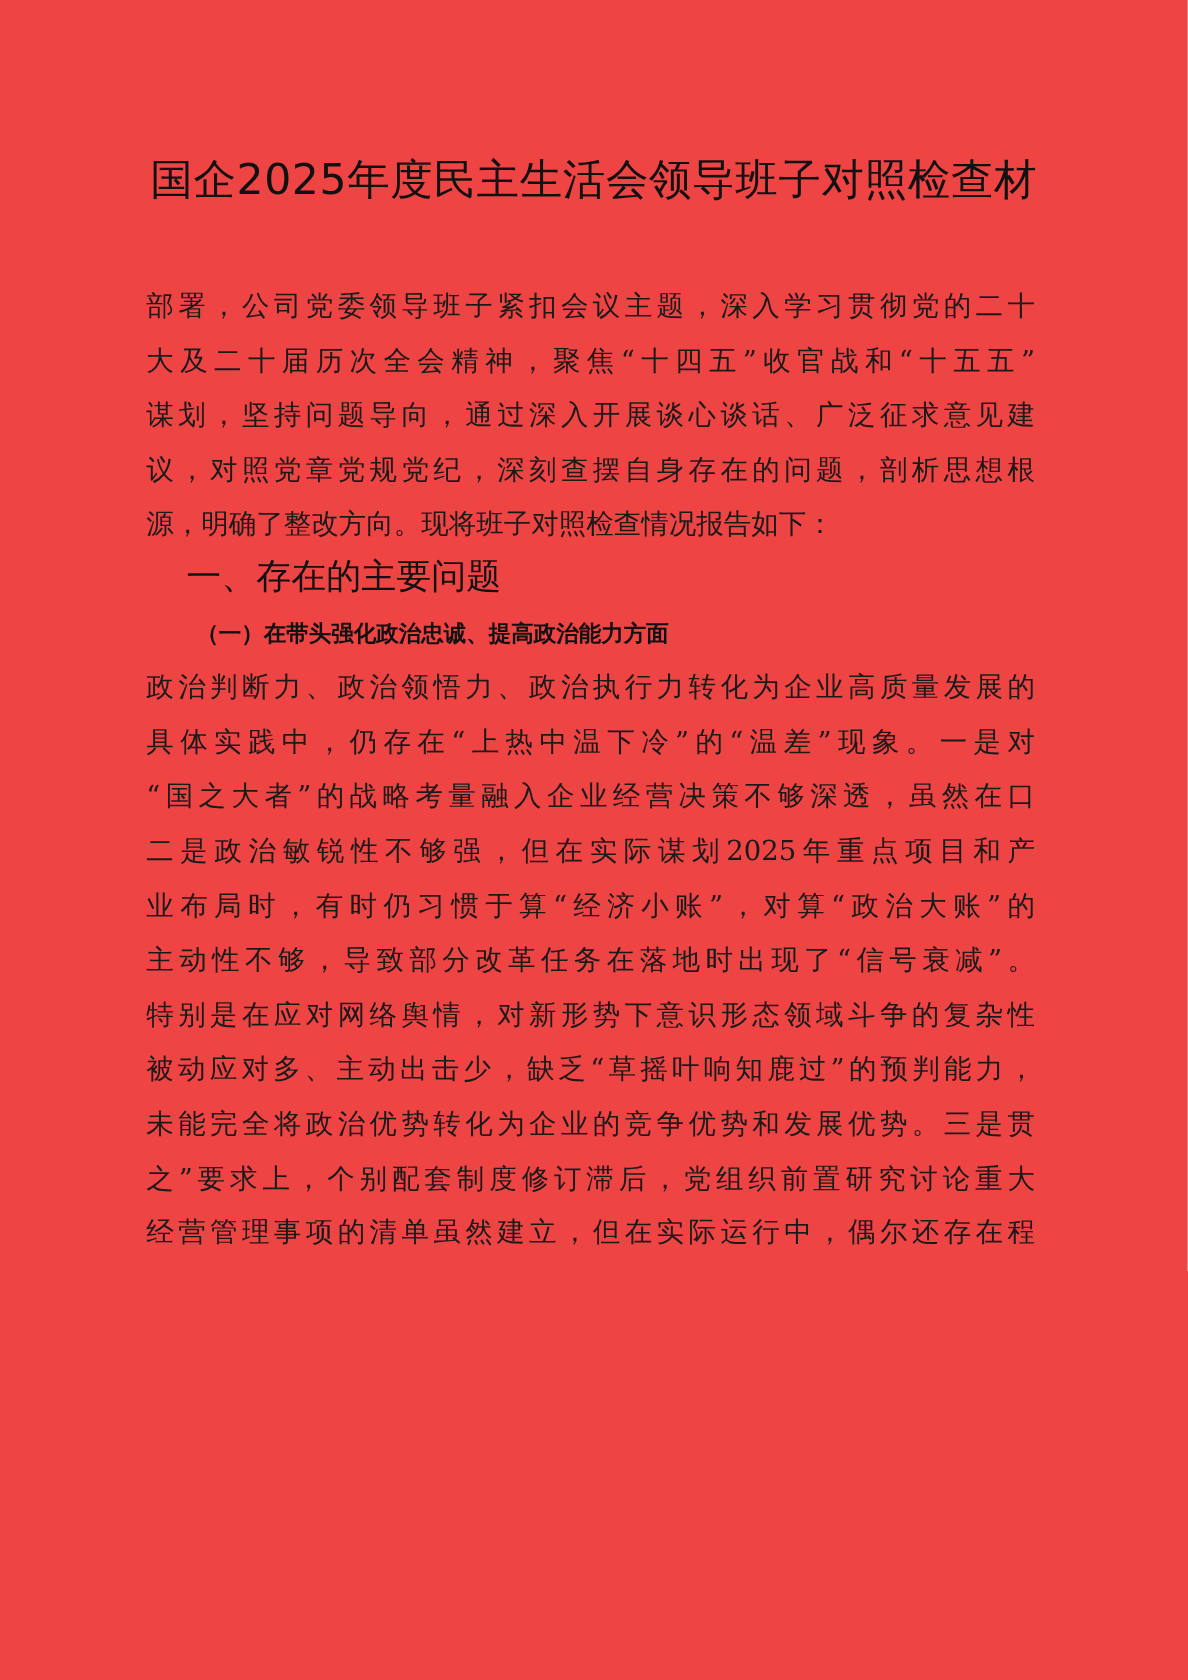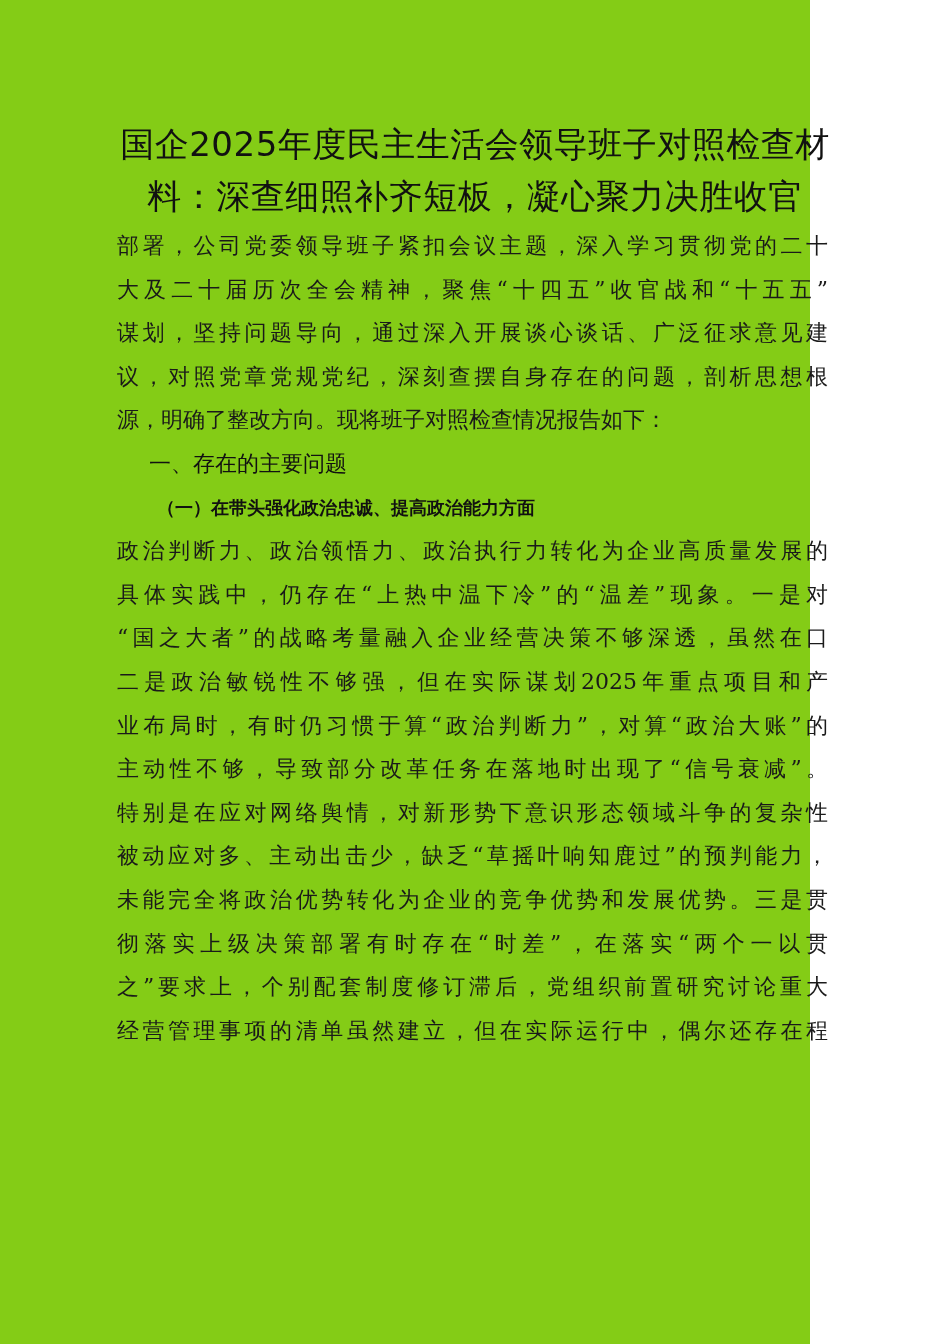--- a/index.html
+++ b/index.html
@@ -1,66 +1,64 @@
 <!DOCTYPE html>
 <html><head>
 <meta charset="utf-8">
 <style>
   html, body { margin: 0; padding: 0; background: #ffffff; }
   body { width: 950px; height: 1344px; position: relative; overflow: hidden; }
-  .page { position: absolute; left: 0; top: 0; width: 810px; height: 1344px; background: #84cc16; }
+  .page { position: absolute; left: 0; top: 0; width: 950px; height: 1344px; background: #ef4444; }
   .title {
     position: absolute; left: 100px; width: 750px; top: 118px;
     font-family: "DejaVu Sans", "Liberation Sans", sans-serif;
     font-size: 34px; line-height: 52px; color: #111; text-align: center;
     font-weight: normal; letter-spacing: 0.5px;
   }
   .title .tline { display: block; white-space: nowrap; }
   .body {
     position: absolute; left: 117px; width: 720px; top: 224px;
     font-family: "DejaVu Serif", "Liberation Serif", serif;
     font-size: 22px; line-height: 43.6px; color: #1a1a1a;
   }
   .line { display: block; white-space: nowrap; height: 43.6px; text-align: justify; text-align-last: justify; width: 711px; }
   .line.last { text-align-last: left; }
   .line.indent { padding-left: 57px; width: 654px; }
   .h1 {
     display: block; white-space: nowrap; height: 43.6px; padding-left: 32px;
-    font-family: Liberation Serif, serif; font-size: 22px; color: #111;
+    font-family: Liberation Mono, monospace; font-size: 28px; color: #111;
   }
   .h2 {
     display: block; white-space: nowrap; height: 43.6px; padding-left: 40px;
     font-family: "DejaVu Sans", "Liberation Sans", sans-serif; font-size: 18px; font-weight: bold; color: #111;
   }
 </style>
 </head>
 <body>
 
 <div class="page">
   <div class="title">
     <span class="tline">国企2025年度民主生活会领导班子对照检查材</span>
-    <span class="tline">料：深查细照补齐短板，凝心聚力决胜收官</span>
   </div>
 
   <div class="body">
     <span class="line">部署，公司党委领导班子紧扣会议主题，深入学习贯彻党的二十</span>
     <span class="line">大及二十届历次全会精神，聚焦“十四五”收官战和“十五五”</span>
     <span class="line">谋划，坚持问题导向，通过深入开展谈心谈话、广泛征求意见建</span>
     <span class="line">议，对照党章党规党纪，深刻查摆自身存在的问题，剖析思想根</span>
     <span class="line last">源，明确了整改方向。现将班子对照检查情况报告如下：</span>
 
     <span class="h1">一、存在的主要问题</span>
     <span class="h2">（一）在带头强化政治忠诚、提高政治能力方面</span>
 
     <span class="line">政治判断力、政治领悟力、政治执行力转化为企业高质量发展的</span>
     <span class="line">具体实践中，仍存在“上热中温下冷”的“温差”现象。一是对</span>
     <span class="line">“国之大者”的战略考量融入企业经营决策不够深透，虽然在口</span>
     <span class="line">二是政治敏锐性不够强，但在实际谋划2025年重点项目和产</span>
-    <span class="line">业布局时，有时仍习惯于算“政治判断力”，对算“政治大账”的</span>
+    <span class="line">业布局时，有时仍习惯于算“经济小账”，对算“政治大账”的</span>
     <span class="line">主动性不够，导致部分改革任务在落地时出现了“信号衰减”。</span>
     <span class="line">特别是在应对网络舆情，对新形势下意识形态领域斗争的复杂性</span>
     <span class="line">被动应对多、主动出击少，缺乏“草摇叶响知鹿过”的预判能力，</span>
     <span class="line">未能完全将政治优势转化为企业的竞争优势和发展优势。三是贯</span>
-    <span class="line">彻落实上级决策部署有时存在“时差”，在落实“两个一以贯</span>
     <span class="line">之”要求上，个别配套制度修订滞后，党组织前置研究讨论重大</span>
     <span class="line">经营管理事项的清单虽然建立，但在实际运行中，偶尔还存在程</span>
   </div>
 </div>
 
 </body></html>

